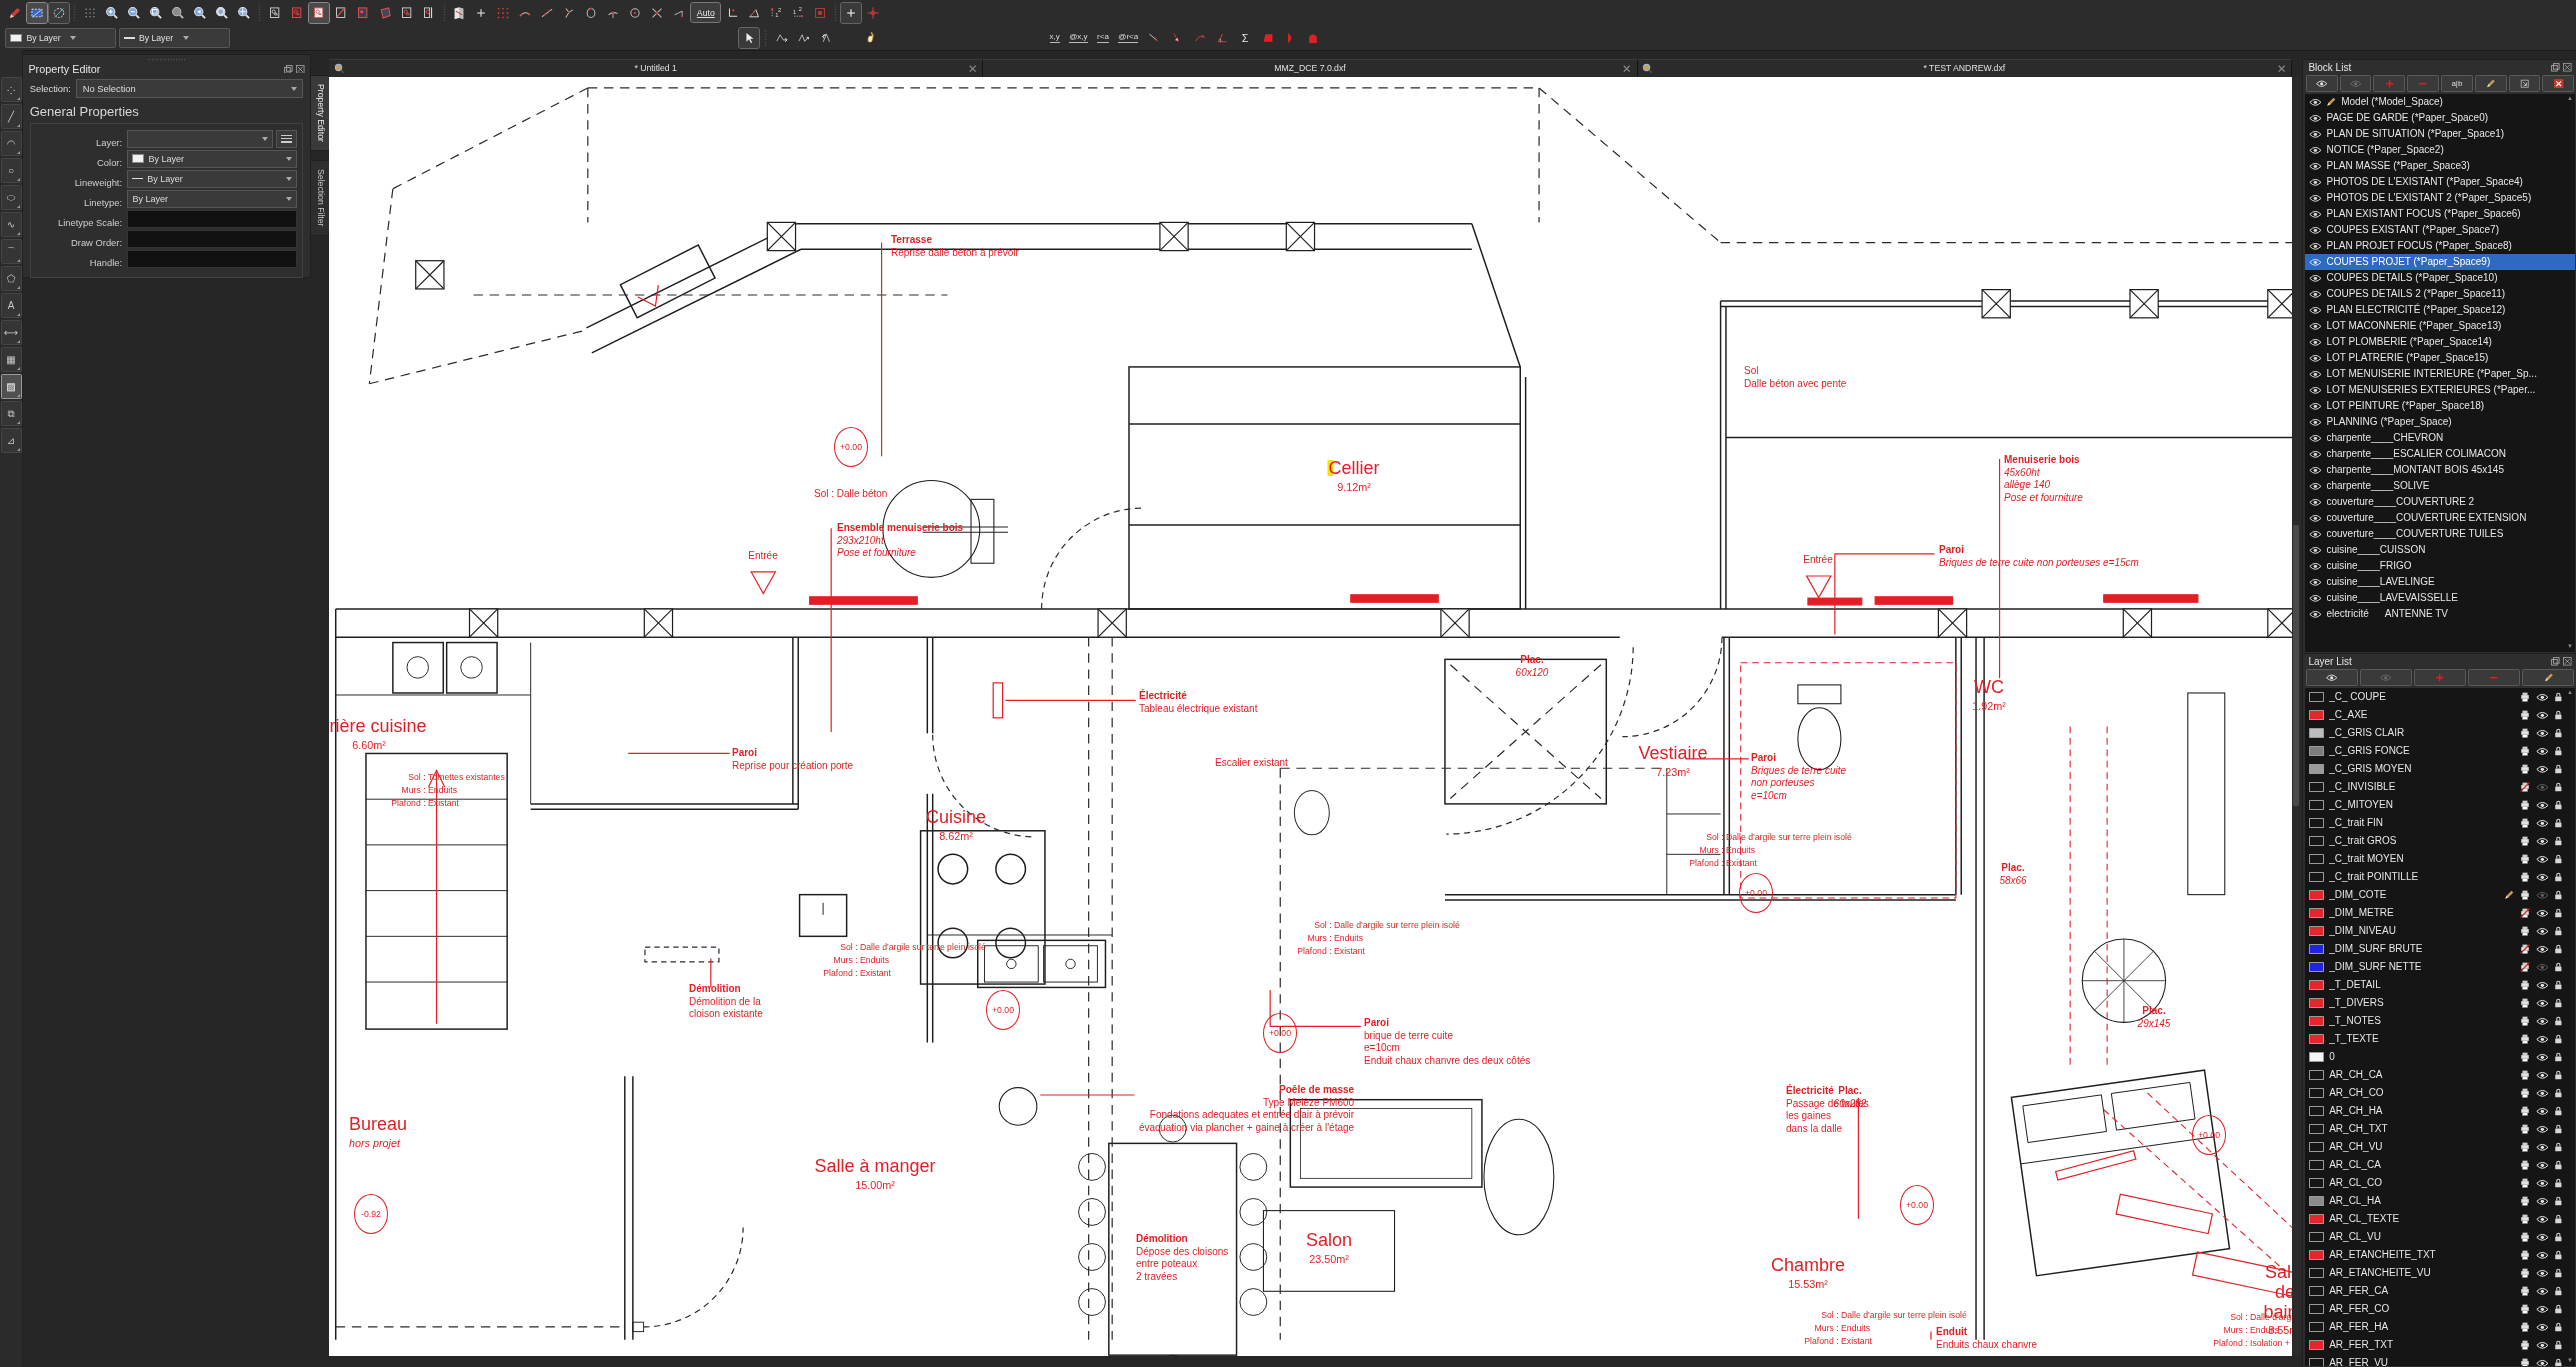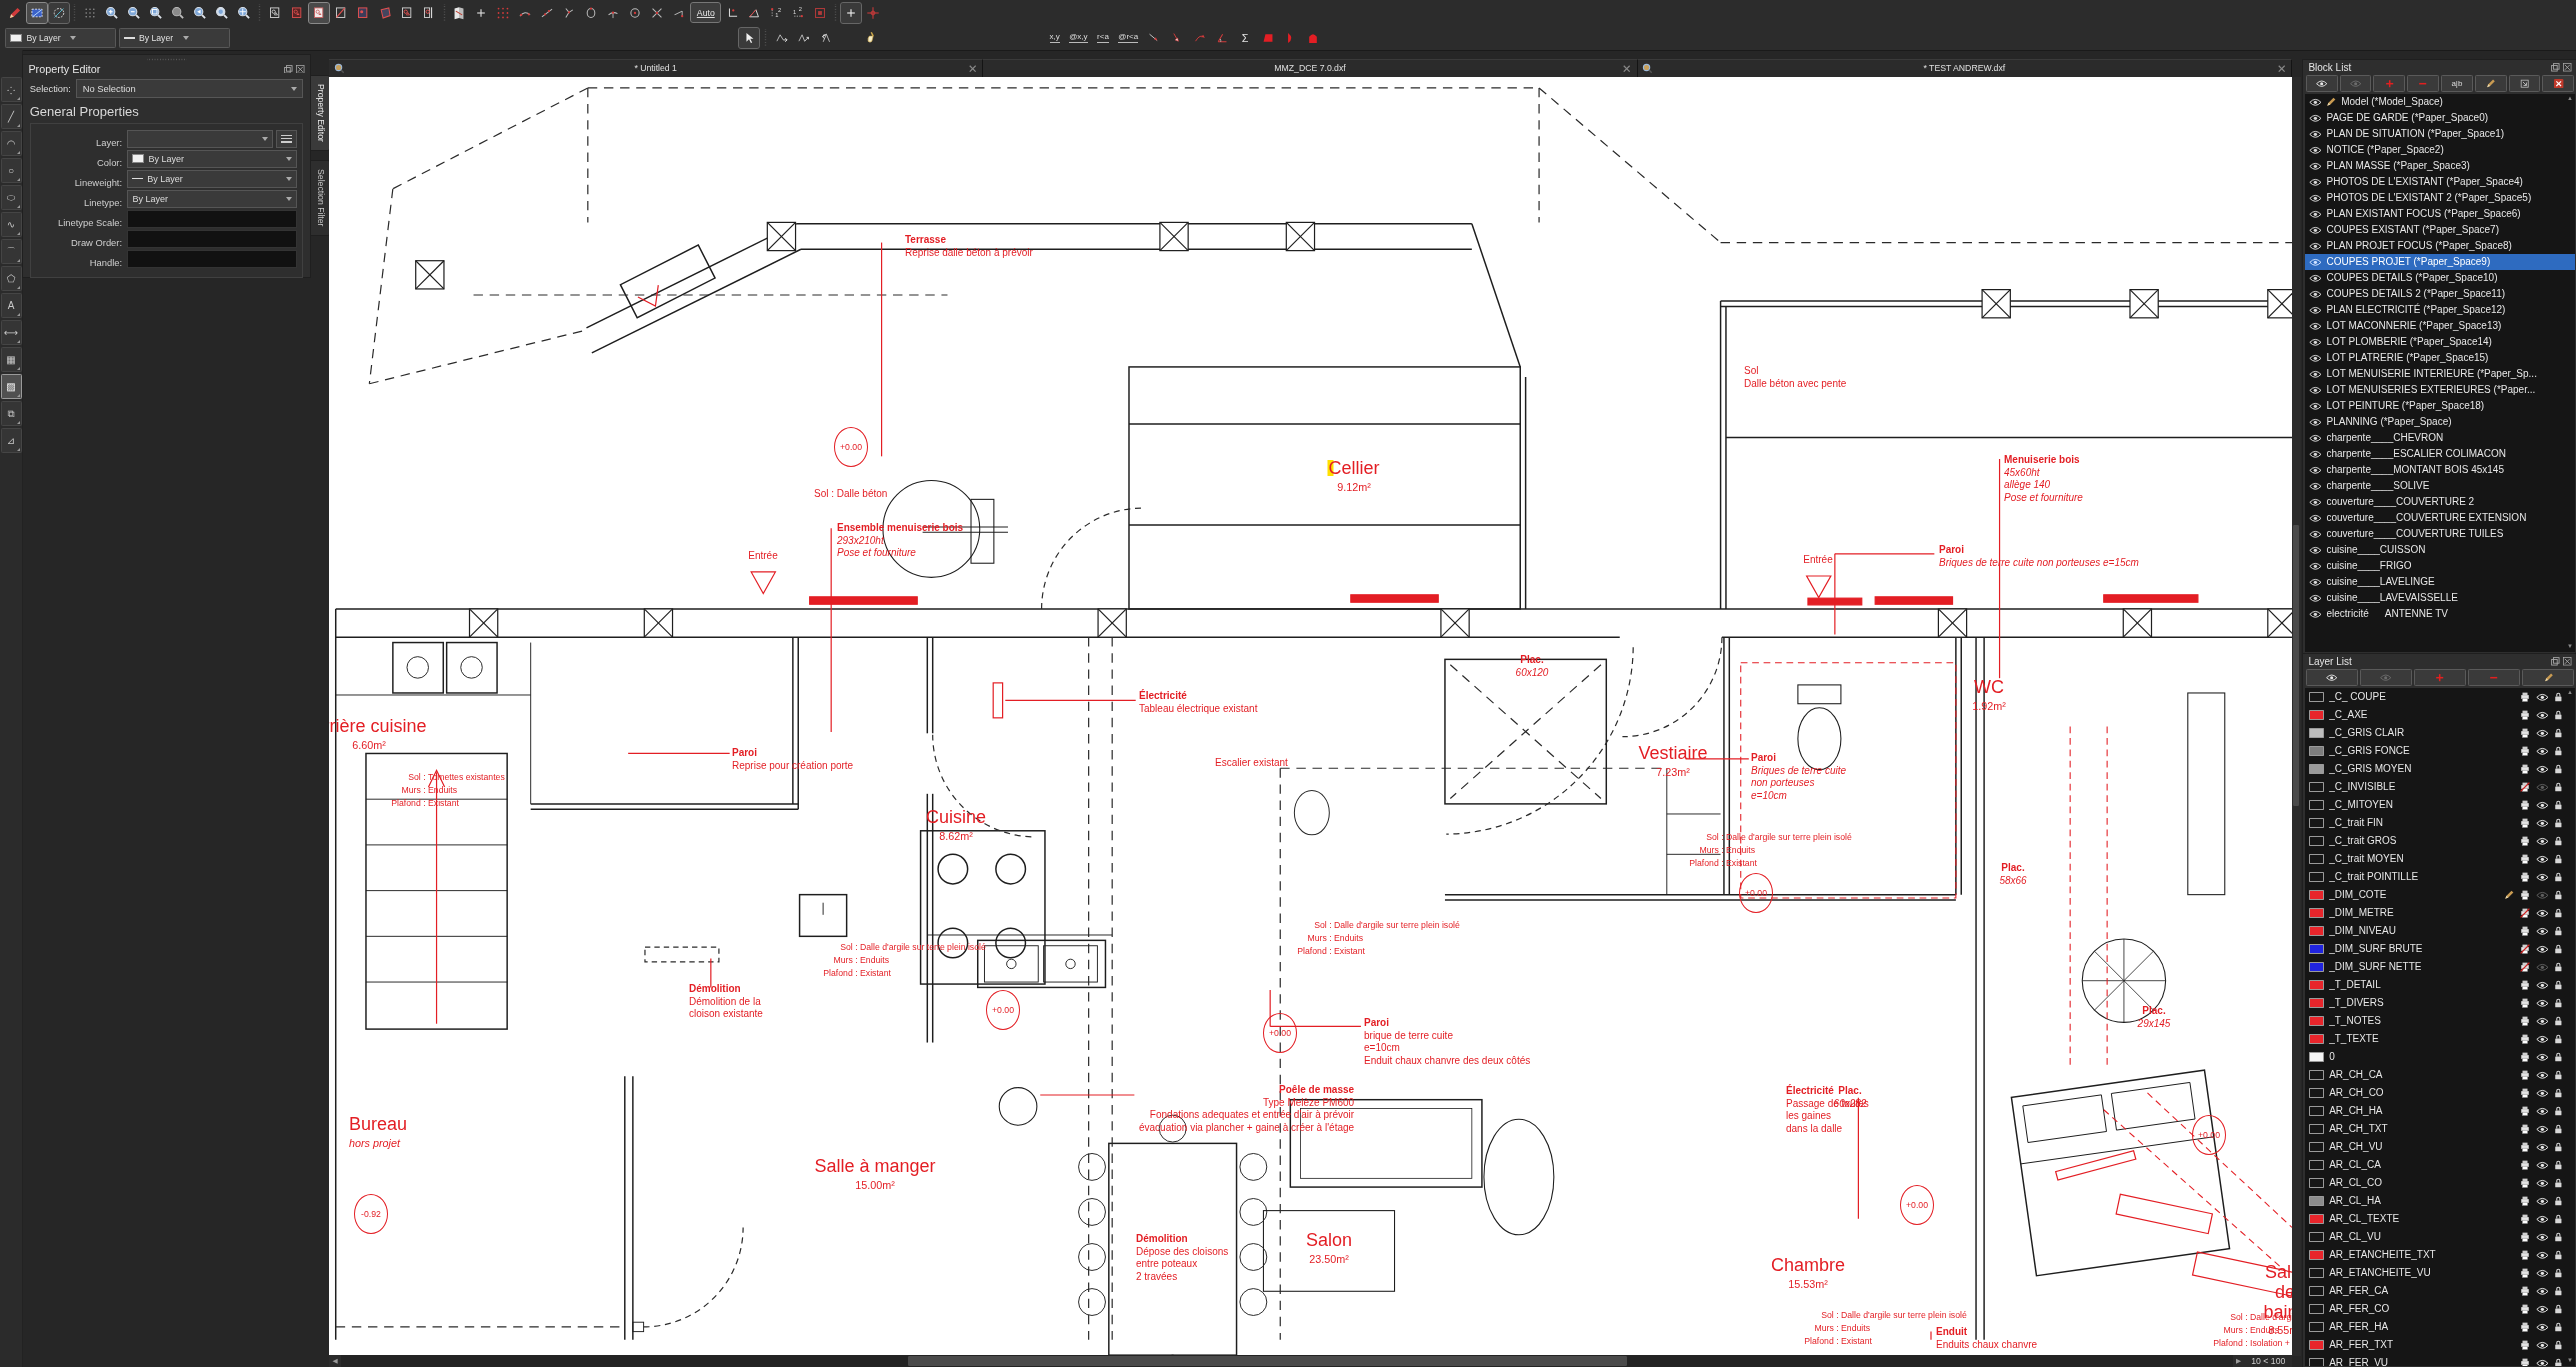--- a/index.html
+++ b/index.html
@@ -891,21 +891,21 @@
         <span class="nm">Bureau</span>
         <span class="ar it">hors projet</span>
       </div>
       <div class="level" style="left: 522px; top: 370px;">+0.00</div>
       <div class="level" style="left: 674px; top: 933px;">+0.00</div>
       <div class="level" style="left: 951px; top: 956px;">+0.00</div>
       <div class="level" style="left: 1427px; top: 816px;">+0.00</div>
       <div class="level" style="left: 1588px; top: 1128px;">+0.00</div>
       <div class="level" style="left: 1880px; top: 1058px;">+0.00</div>
       <div class="level" style="left: 42px; top: 1137px;">-0.92</div>
-      <div class="note" style="left: 576px; top: 157px;"><span class="t">Terrasse</span><span class="b">Reprise dalle béton à prévoir</span></div>
+      <div class="note" style="left: 562px; top: 157px;"><span class="t">Terrasse</span><span class="b">Reprise dalle béton à prévoir</span></div>
       <div class="note" style="left: 485px; top: 411px;"><span class="b">Sol : Dalle béton</span></div>
       <div class="note ib" style="left: 508px; top: 445px;"><span class="t">Ensemble menuiserie bois</span><span class="b">293x210ht
 Pose et fourniture</span></div>
       <div class="note c" style="left: 434px; top: 473px;"><span class="b">Entrée</span></div>
       <div class="note" style="left: 1415px; top: 288px;"><span class="b">Sol
 Dalle béton avec pente</span></div>
       <div class="note c" style="left: 1489px; top: 477px;"><span class="b">Entrée</span></div>
       <div class="note ib" style="left: 1610px; top: 467px;"><span class="t">Paroi</span><span class="b">Briques de terre cuite non porteuses e=15cm</span></div>
       <div class="note ib" style="left: 1675px; top: 377px;"><span class="t">Menuiserie bois</span><span class="b">45x60ht
 allège 140
@@ -1014,28 +1014,20 @@
           <span class="k">Murs : </span>
           <span class="v">Enduits</span>
         </div>
         <div class="r">
           <span class="k">Plafond : </span>
           <span class="v">Isolation + placo pein</span>
         </div>
       </div>
     </div>
 
-  <div class="hscroll">
-    <div class="hs-btn">◀</div>
-    <div class="hs-track">
-        <div class="hs-thumb"></div>
-      </div>
-    <div class="hs-btn">▶</div>
-    <div class="hs-label">10 &lt; 100</div>
-  </div>
   <div class="vscroll">
       <div class="vs-thumb"></div>
     </div>
 
   <div class="rpanel blockpanel">
     <div class="rtitle">
       <span>Block List</span>
       <span class="winicons">
         <svg viewBox="0 0 14 14">
             <rect x="1" y="4" width="9" height="9" fill="none" stroke="#aaa" stroke-width="1.4"></rect>

